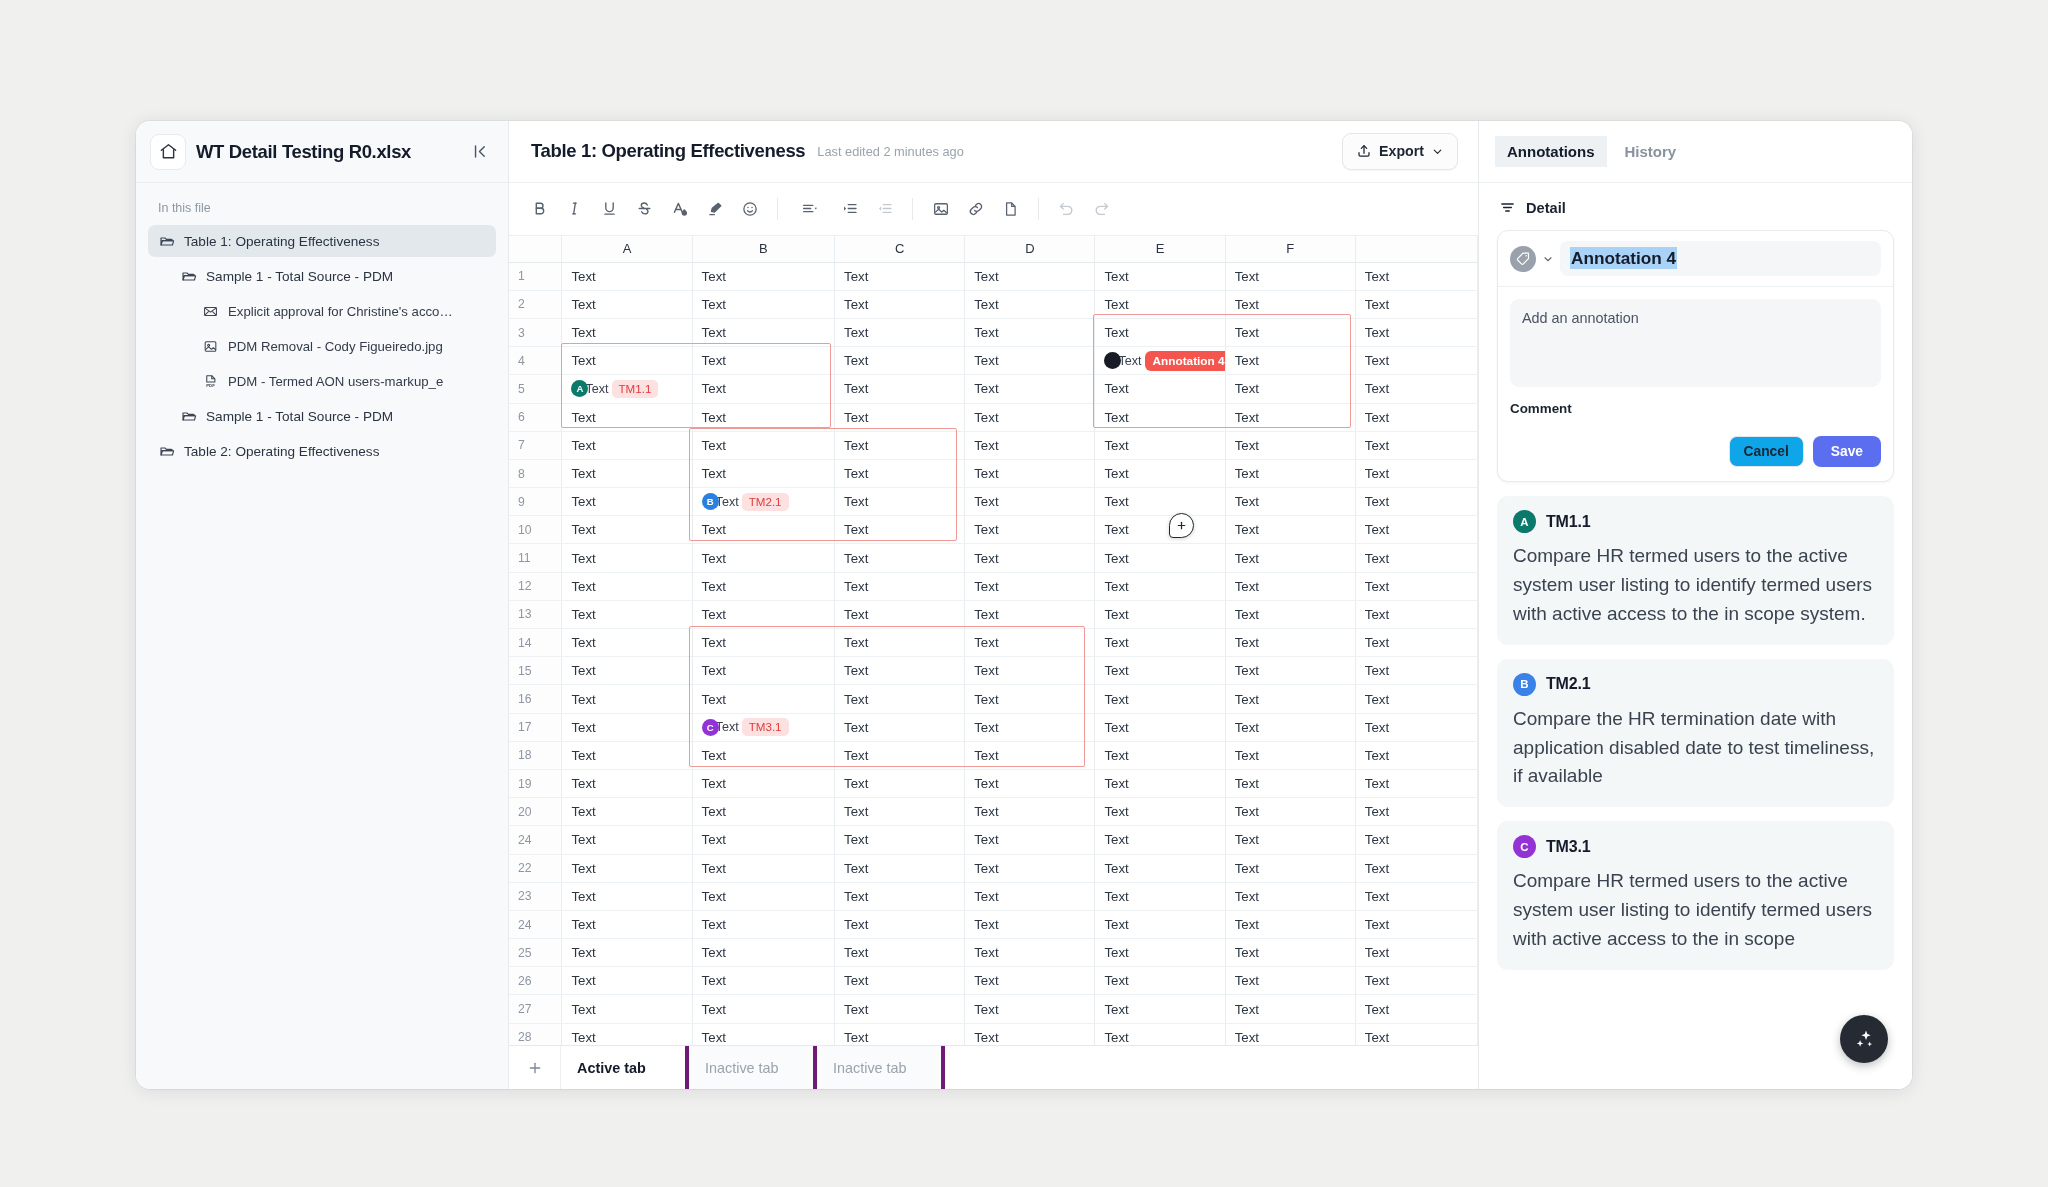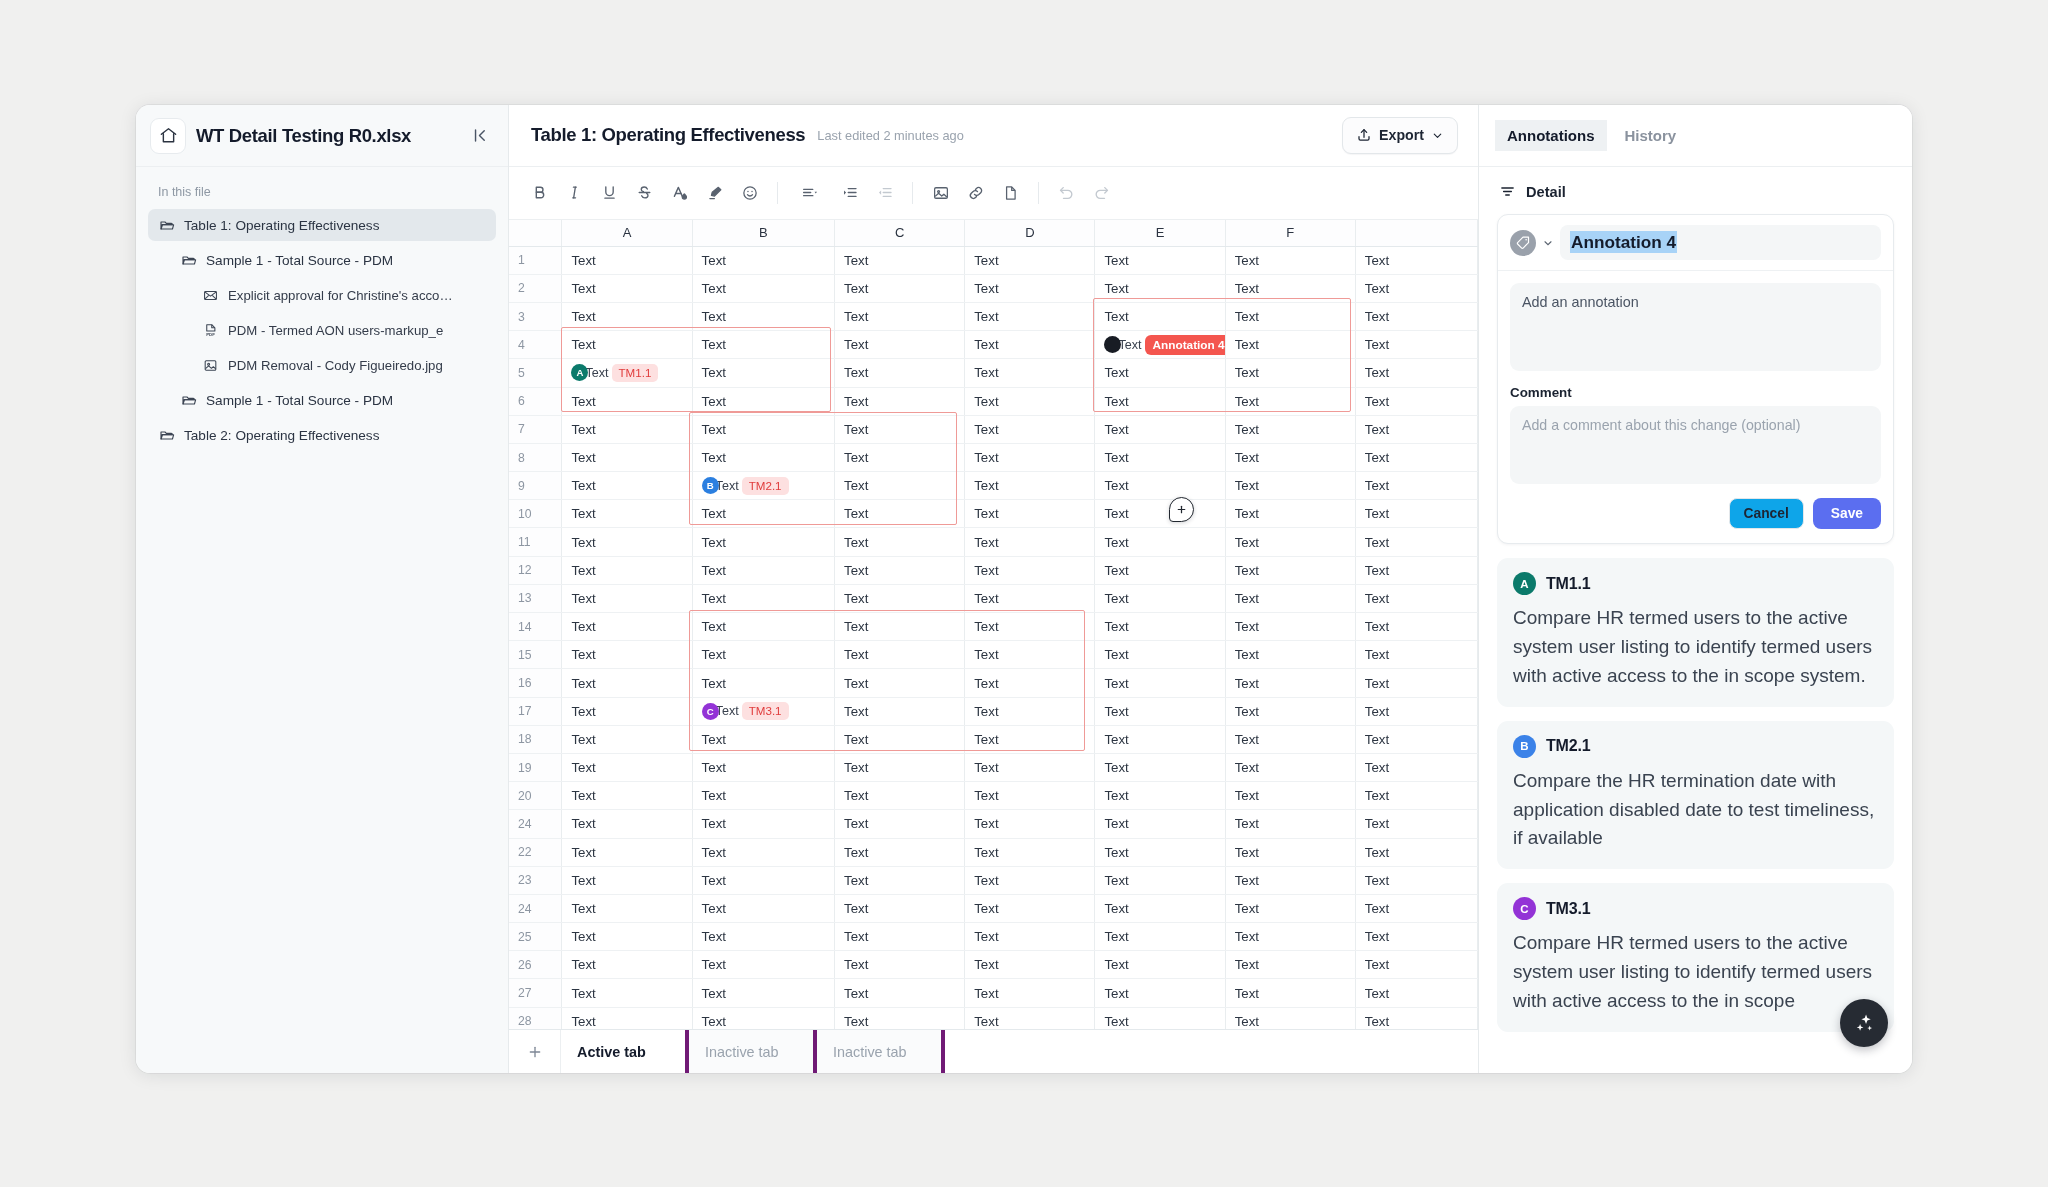--- a/index.html
+++ b/index.html
@@ -7,21 +7,21 @@
     width: 2048px; height: 1187px;
     background: #f0f0ef;
     font-family: "Liberation Sans", sans-serif;
     overflow: hidden;
     -webkit-font-smoothing: antialiased;
   }
 
   
   .app-window {
     position: absolute;
-    left: 136px; top: 105px;
+    left: 136px; top: 121px;
     width: 1776px; height: 968px;
     background: #ffffff;
     border-radius: 14px;
     box-shadow: 0 2px 18px rgba(20,25,40,.10), 0 0 0 1px rgba(20,25,40,.05);
     display: flex;
     overflow: hidden;
   }
 
   
   .sidebar {
@@ -431,38 +431,38 @@
               <path d="M2.8 6.2L12 13l9.2-6.8"></path>
               <path d="M2.8 17.8L9.3 11.8"></path>
               <path d="M21.2 17.8L14.7 11.8"></path>
             </svg>
         </span>
         <span class="t-lbl">Explicit approval for Christine's acco…</span>
       </div>
 
       <div class="tree-item lvl-3">
         <span class="t-ico">
+          <svg width="15" height="15" viewBox="0 0 24 24" fill="none" stroke="currentColor" stroke-width="1.7" stroke-linejoin="round">
+              <rect x="3.5" y="4.5" width="17" height="15" rx="1.6"></rect>
+              <circle cx="9" cy="10" r="1.6"></circle>
+              <path d="M4 17l5-4.5 4.5 4 3-2.5 4 3.5"></path>
+            </svg>
+        </span>
+        <span class="t-lbl">PDM Removal - Cody Figueiredo.jpg</span>
+      </div>
+
+      <div class="tree-item lvl-3">
+        <span class="t-ico">
           <svg width="15" height="16" viewBox="0 0 24 24" fill="none" stroke="currentColor" stroke-width="1.7" stroke-linejoin="round">
               <path d="M6 3.5h8l5 5v5H6z"></path>
               <path d="M14 3.5v5h5"></path>
               <text x="5" y="21" font-size="7" font-family="Liberation Sans" fill="currentColor" stroke="none" font-weight="700">PDF</text>
             </svg>
         </span>
         <span class="t-lbl">PDM - Termed AON users-markup_e</span>
-      </div>
-
-      <div class="tree-item lvl-3">
-        <span class="t-ico">
-          <svg width="15" height="15" viewBox="0 0 24 24" fill="none" stroke="currentColor" stroke-width="1.7" stroke-linejoin="round">
-              <rect x="3.5" y="4.5" width="17" height="15" rx="1.6"></rect>
-              <circle cx="9" cy="10" r="1.6"></circle>
-              <path d="M4 17l5-4.5 4.5 4 3-2.5 4 3.5"></path>
-            </svg>
-        </span>
-        <span class="t-lbl">PDM Removal - Cody Figueiredo.jpg</span>
       </div>
 
       <div class="tree-item lvl-2">
         <span class="t-ico">
           <svg width="16" height="16" viewBox="0 0 24 24" fill="none" stroke="currentColor" stroke-width="1.7" stroke-linecap="round" stroke-linejoin="round">
               <path d="M3 7.5h6l2 2h7.5a1.5 1.5 0 011.5 1.5v.5H4.6L3 18V7.5z"></path>
               <path d="M3.2 18l1.7-6.3h17l-1.7 6.3H3.2z"></path>
             </svg>
         </span>
         <span class="t-lbl">Sample 1 - Total Source - PDM</span>
@@ -995,21 +995,20 @@
           </div>
           <div class="chev">
             <svg width="12" height="12" viewBox="0 0 24 24" fill="none" stroke="#5b6471" stroke-width="2.2" stroke-linecap="round">
                 <path d="M6 9.5l6 6 6-6"></path>
               </svg>
           </div>
           <div class="ae-name"><span class="sel">Annotation 4</span></div>
         </div>
         <div class="ae-field">Add an annotation</div>
         <div class="ae-lbl">Comment</div>
-        <div class="ae-comment">Add a comment about this change (optional)</div>
         <div class="ae-actions">
           <button class="btn-cancel">Cancel</button>
           <button class="btn-save">Save</button>
         </div>
       </div>
 
       <div class="anno-card">
         <div class="ac-head">
           <div class="ac-av a">A</div>
           <div class="ac-title">TM1.1</div>

